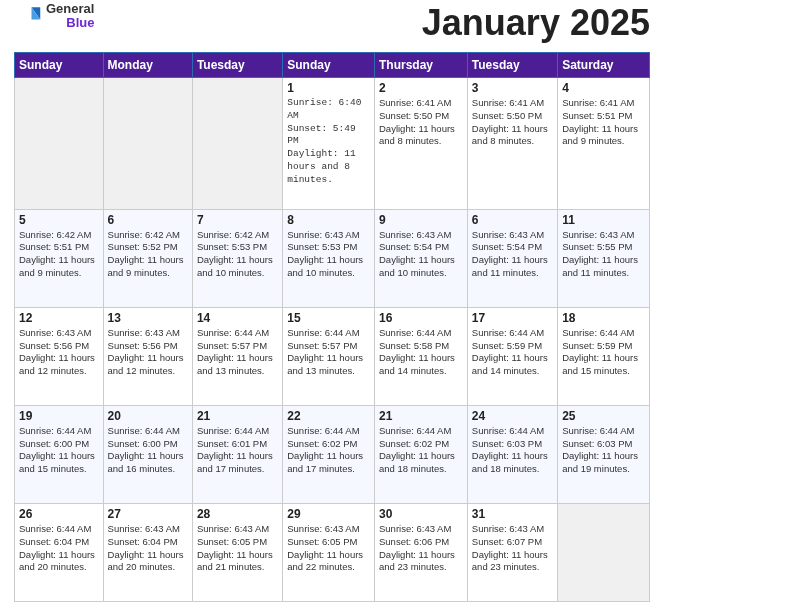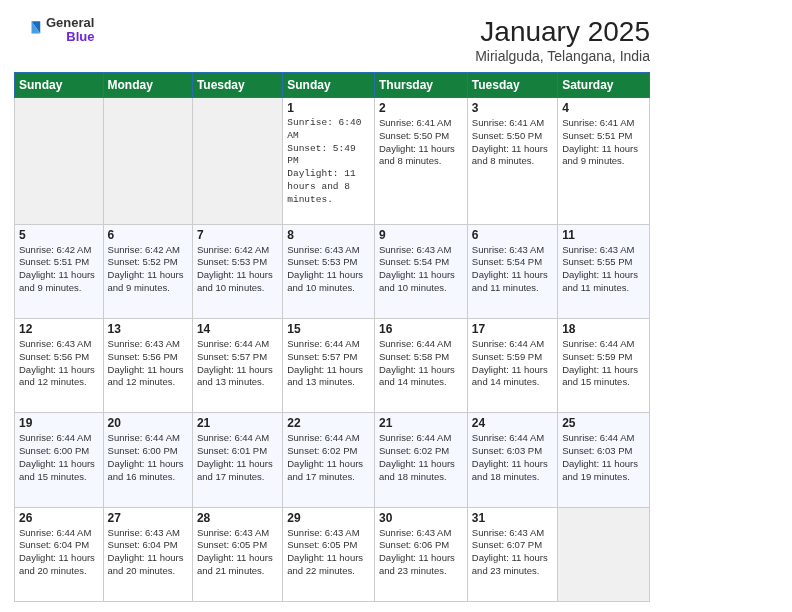--- a/index.html
+++ b/index.html
@@ -8,21 +8,21 @@
       height: 612px;
       font-family: Arial, sans-serif;
       background: #fff;
       overflow: hidden;
     }
     .page {
       width: 664px;
       height: 612px;
       display: flex;
       flex-direction: column;
-      padding: 16px 14px 10px 14px;
+      padding: 2px 14px 10px 14px;
     }
     .header {
       display: flex;
       justify-content: space-between;
       align-items: flex-start;
       margin-bottom: 8px;
     }
     .logo {
       display: flex;
       align-items: center;
@@ -38,36 +38,36 @@
     .logo-general { color: #333; }
     .logo-blue { color: #6d28d9; text-align: right; }
     .logo-icon {
       width: 28px;
       height: 28px;
     }
     .title-block {
       text-align: right;
     }
     .title-block h1 {
-      font-size: 28px;
-      font-weight: normal;
+      font-size: 36px;
+      font-weight: bold;
       color: #222;
     }
     .title-block h2 {
       font-size: 14px;
       font-weight: normal;
       color: #444;
     }
     .calendar {
       width: 100%;
       border-collapse: collapse;
       flex: 1;
     }
     .calendar th {
-      background: #15803d;
+      background: #4c1d95;
       color: #fff;
       font-size: 12px;
       font-weight: bold;
       padding: 5px 4px;
       text-align: left;
       border: 1px solid #2a6cb1;
     }
     .calendar td {
       border: 1px solid #ccc;
       vertical-align: top;
@@ -104,21 +104,20 @@
         <polygon points="20,6 30,6 30,20" fill="#1a6bbf"></polygon>
         <polygon points="20,6 30,20 20,20" fill="#4a9de0"></polygon>
       </svg>
       <div class="logo-text">
         <span class="logo-general">General</span>
         <span class="logo-blue">Blue</span>
       </div>
     </div>
     <div class="title-block">
       <h1>January 2025</h1>
-      <h2>Mirialguda, Telangana, India</h2>
     </div>
   </div>
 
   <table class="calendar">
     <thead>
       <tr>
         <th>Sunday</th>
         <th>Monday</th>
         <th>Tuesday</th>
         <th>Sunday</th>

